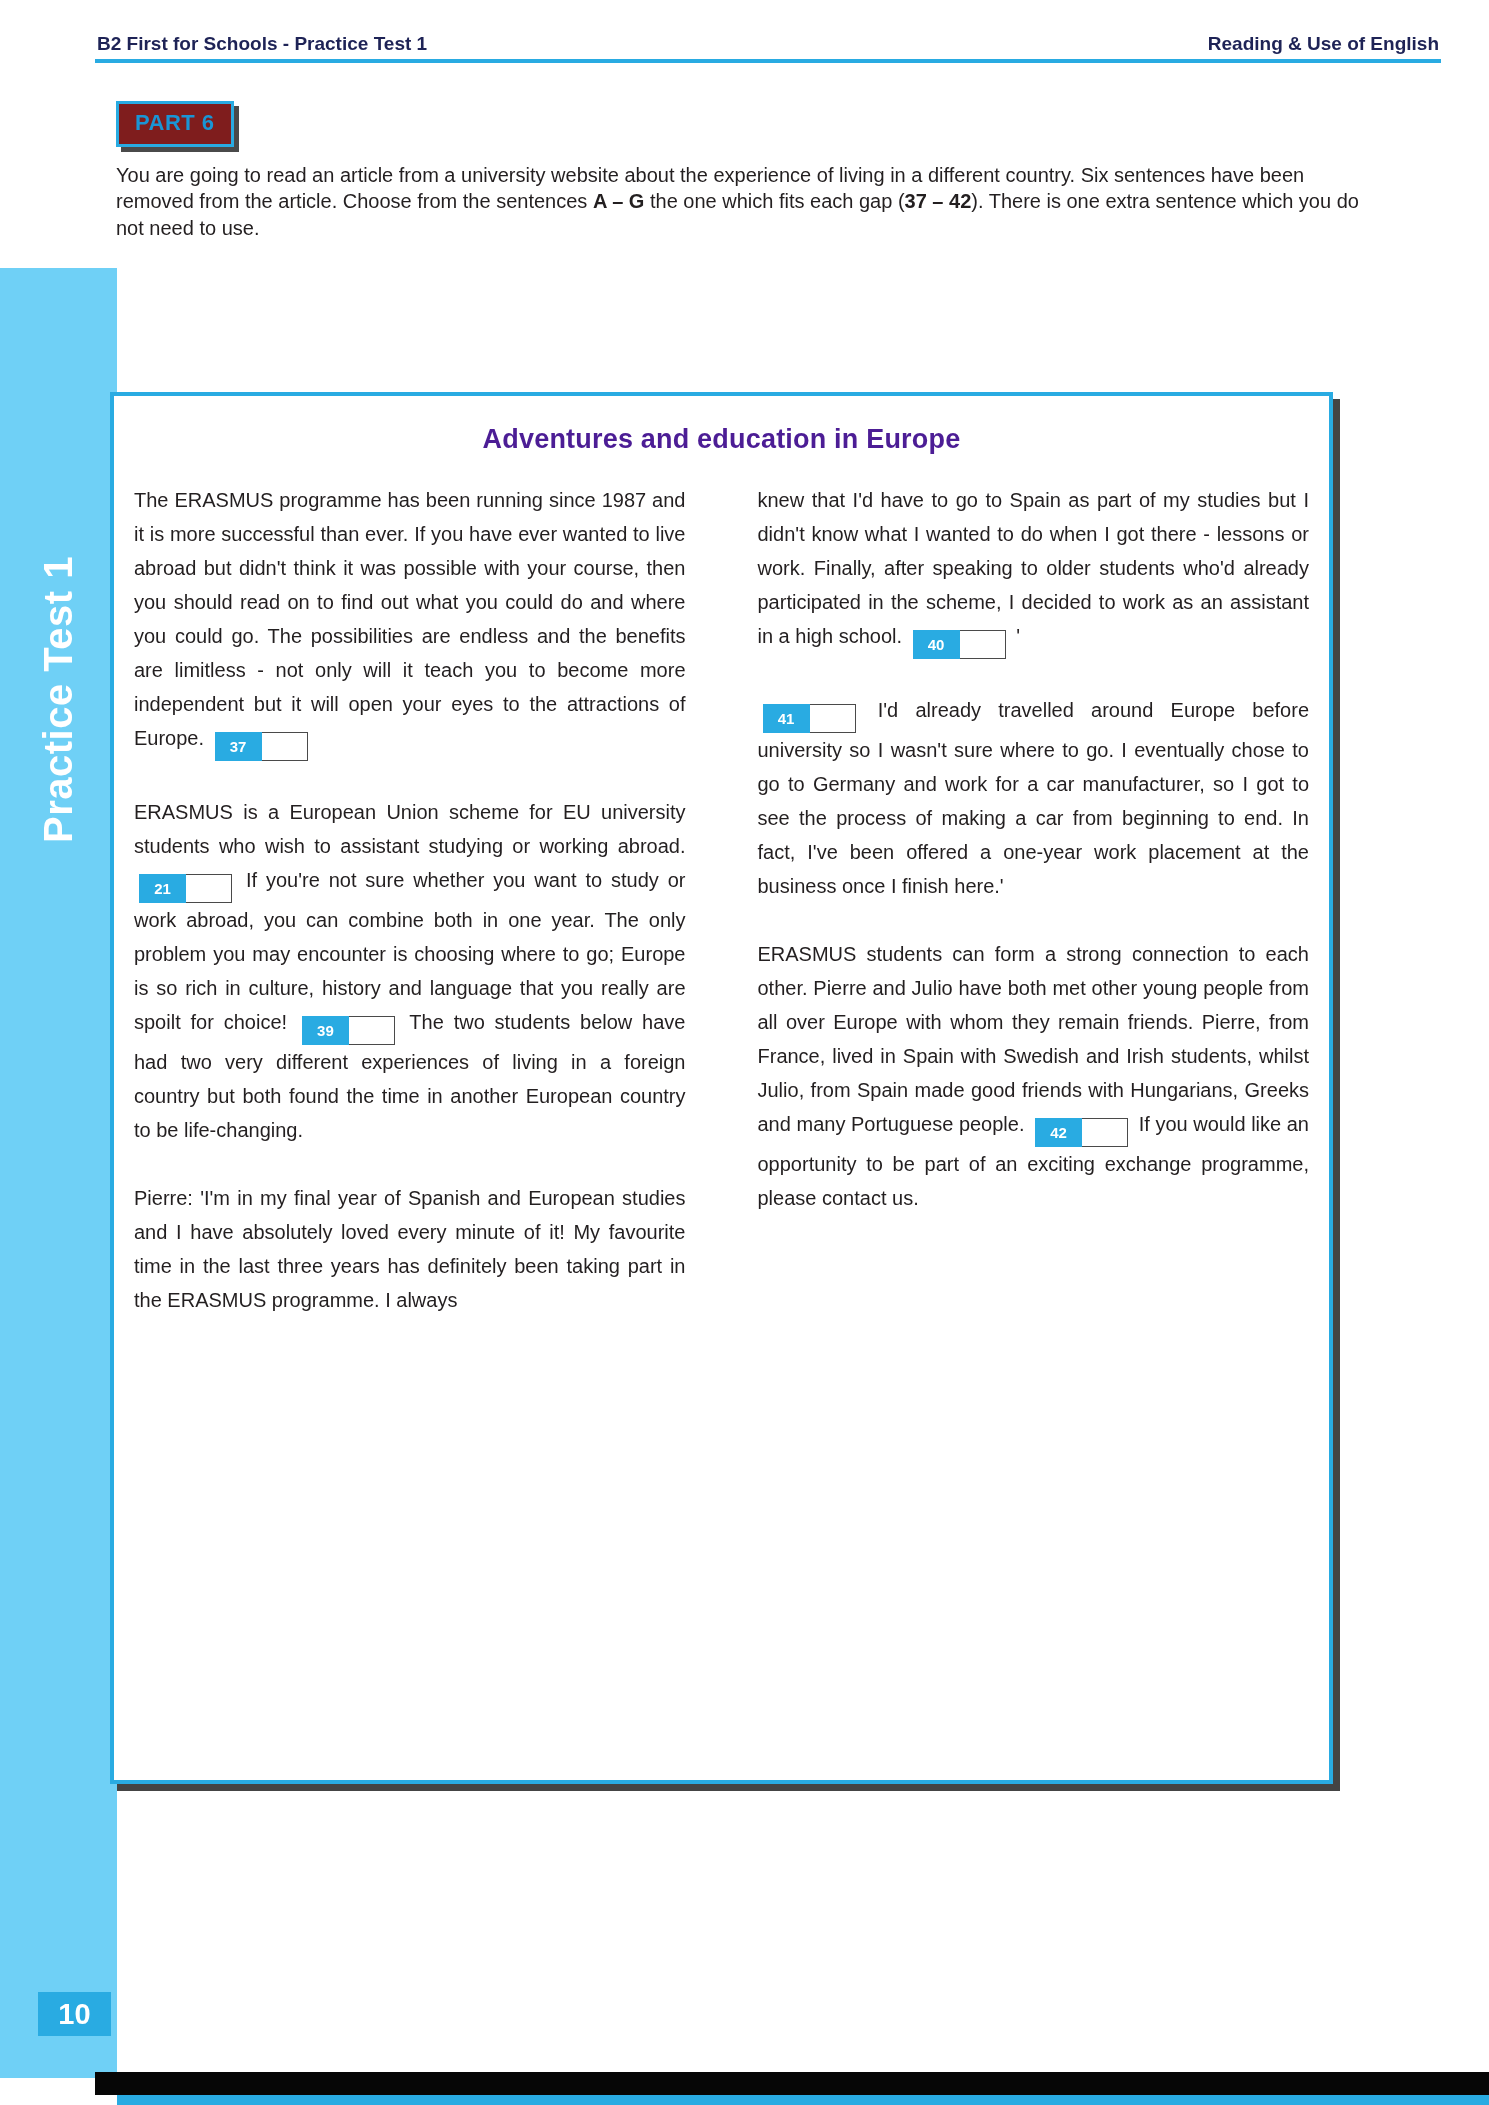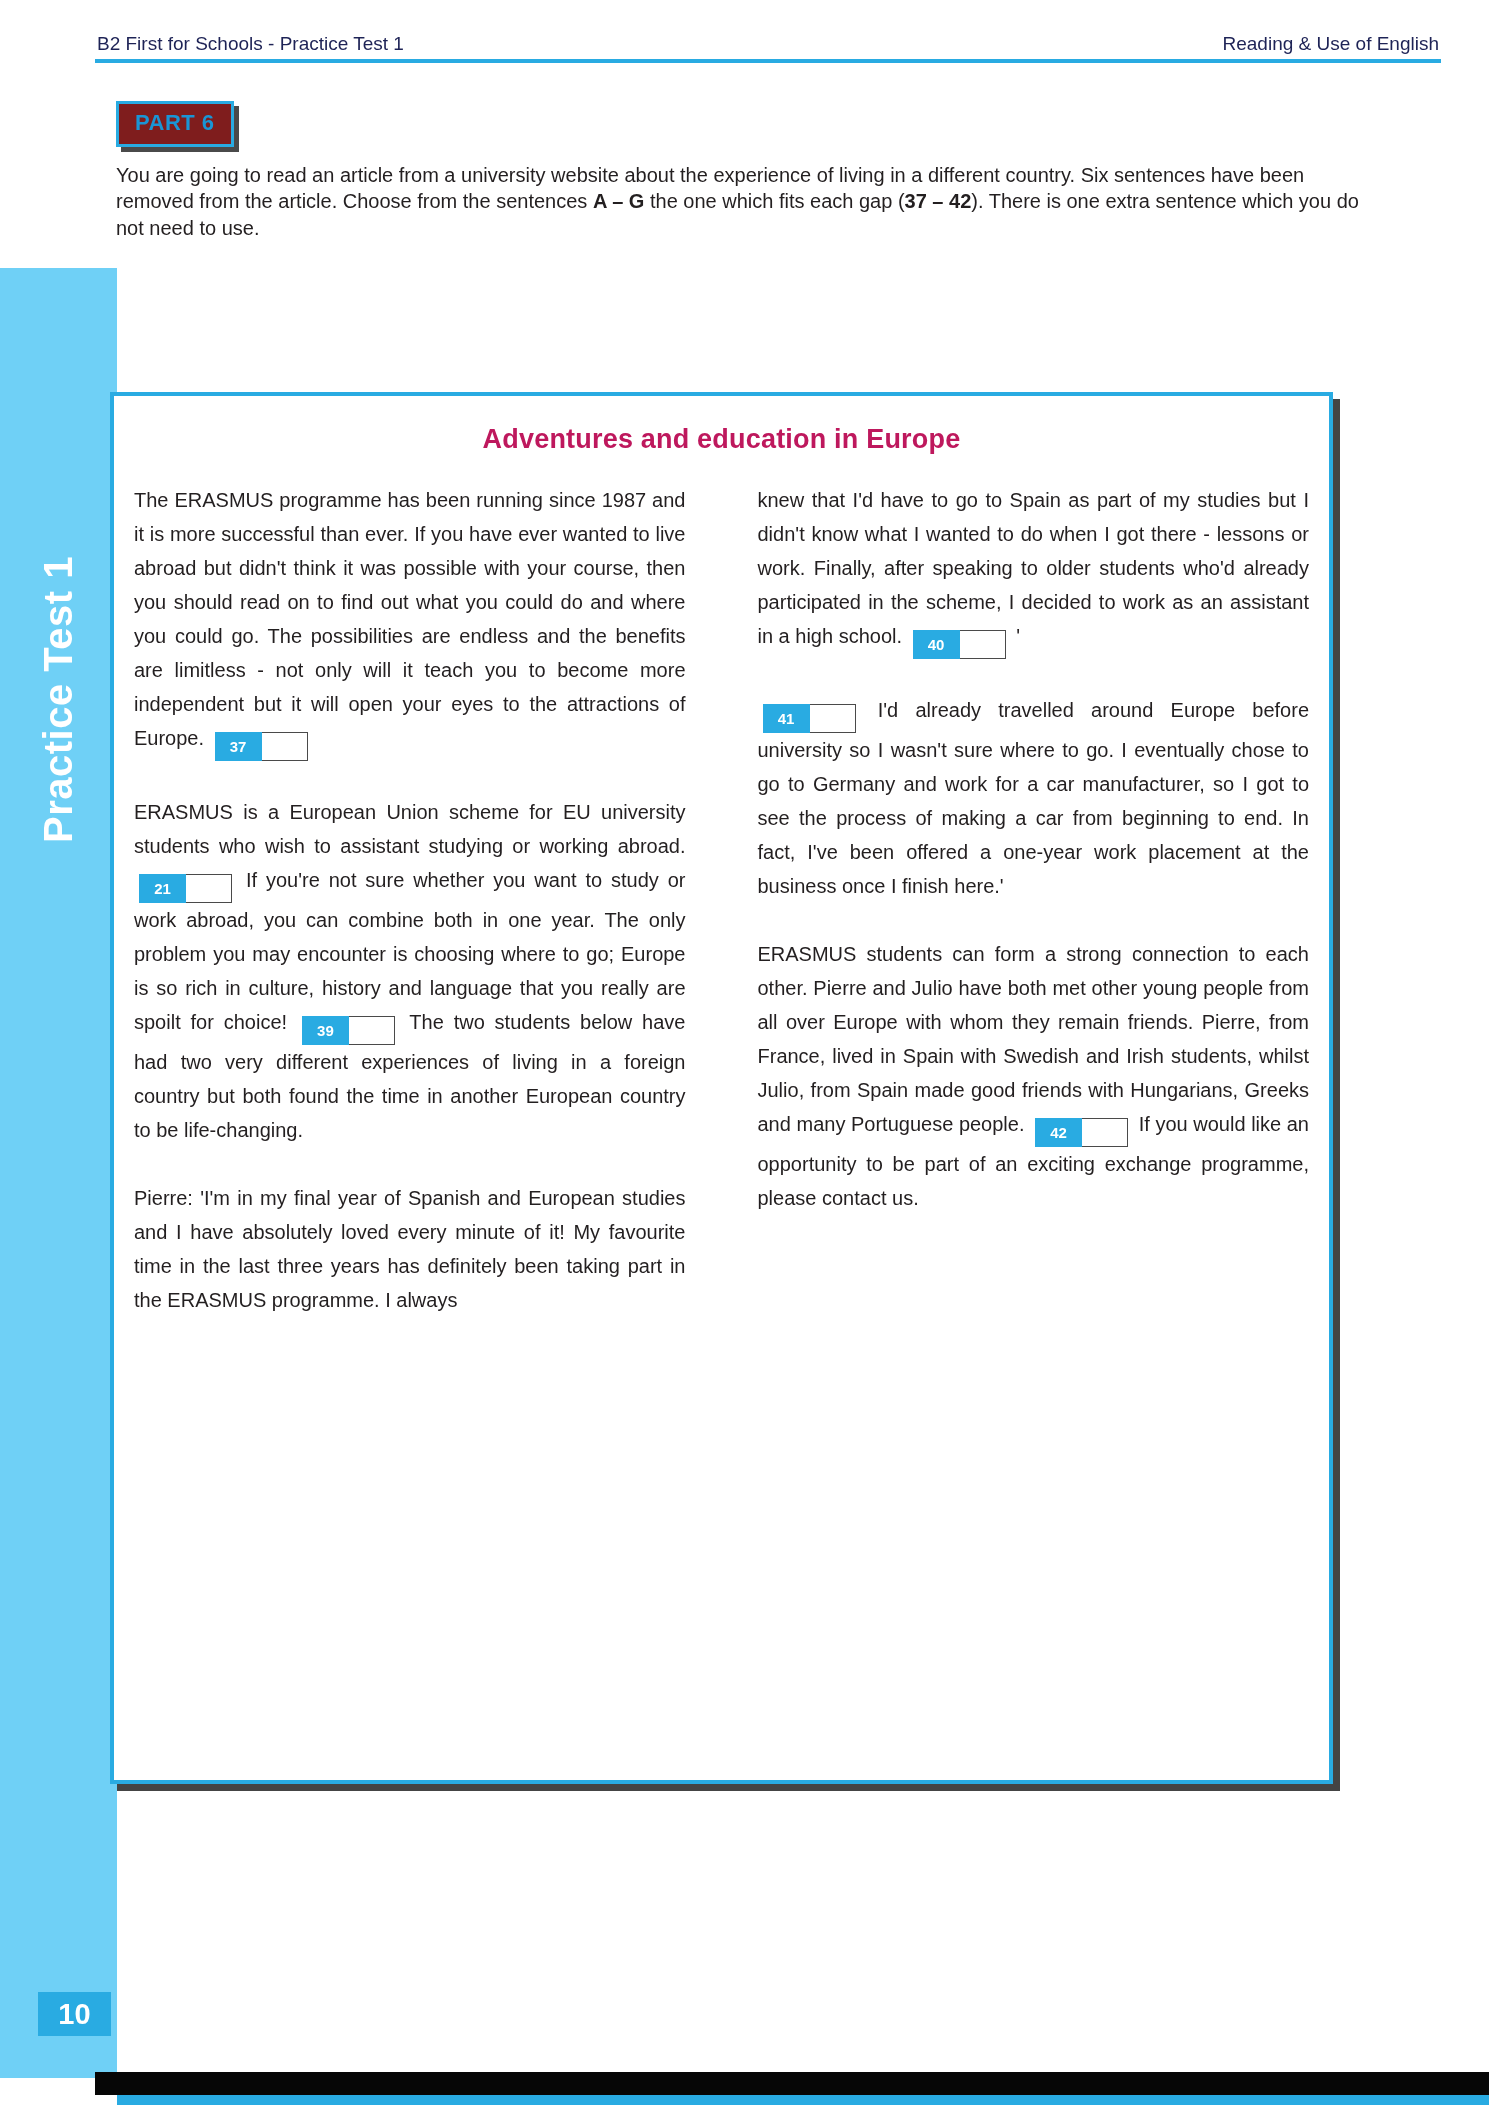--- a/index.html
+++ b/index.html
@@ -19,21 +19,21 @@
   
   .page-header {
     position: absolute;
     left: 97px;
     right: 50px;
     top: 33px;
     display: flex;
     justify-content: space-between;
     align-items: baseline;
     font-size: 19px;
-    font-weight: normal;
+    font-weight: bold;
     color: #1e2356;
   }
   .header-rule {
     position: absolute;
     left: 95px;
     width: 1346px;
     top: 59px;
     height: 4px;
     background: #29abe2;
   }
@@ -94,21 +94,21 @@
     top: 392px;
     width: 1223px;
     height: 1392px;
     background: #ffffff;
     border: 4px solid #29abe2;
     box-shadow: 7px 7px 0 #444444;
     padding: 24px 16px 0;
   }
   .article-title {
     text-align: center;
-    color: #be185d;
+    color: #4c1d95;
     font-size: 27px;
     font-weight: bold;
     letter-spacing: 0.2px;
     margin: 4px 0 28px;
   }
   .columns {
     display: flex;
     gap: 72px;
     padding: 0 4px;
   }

